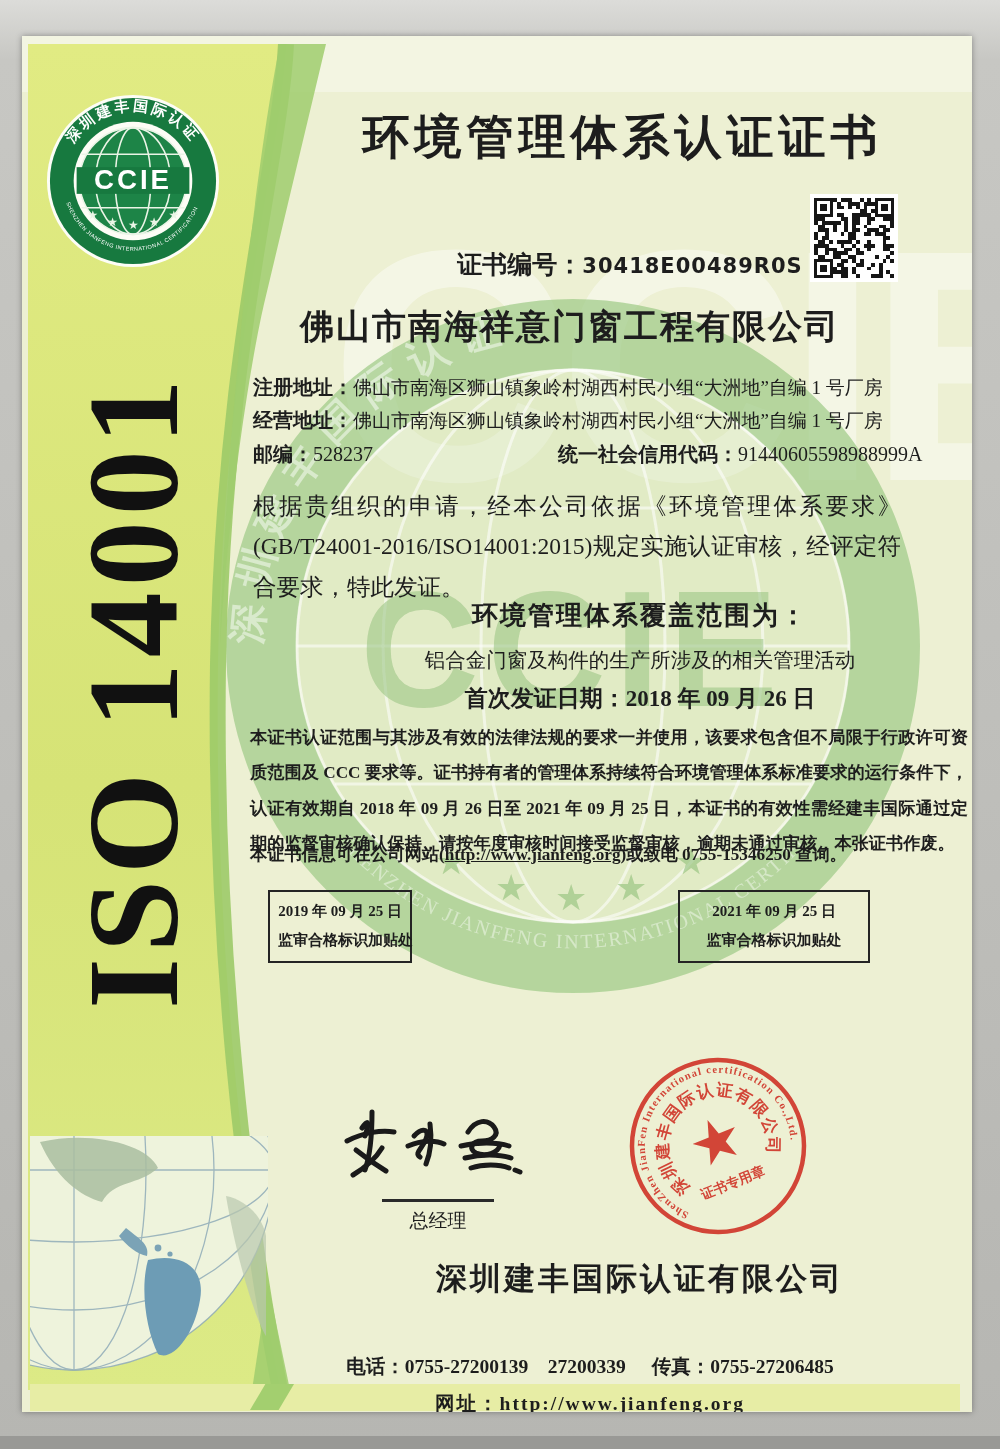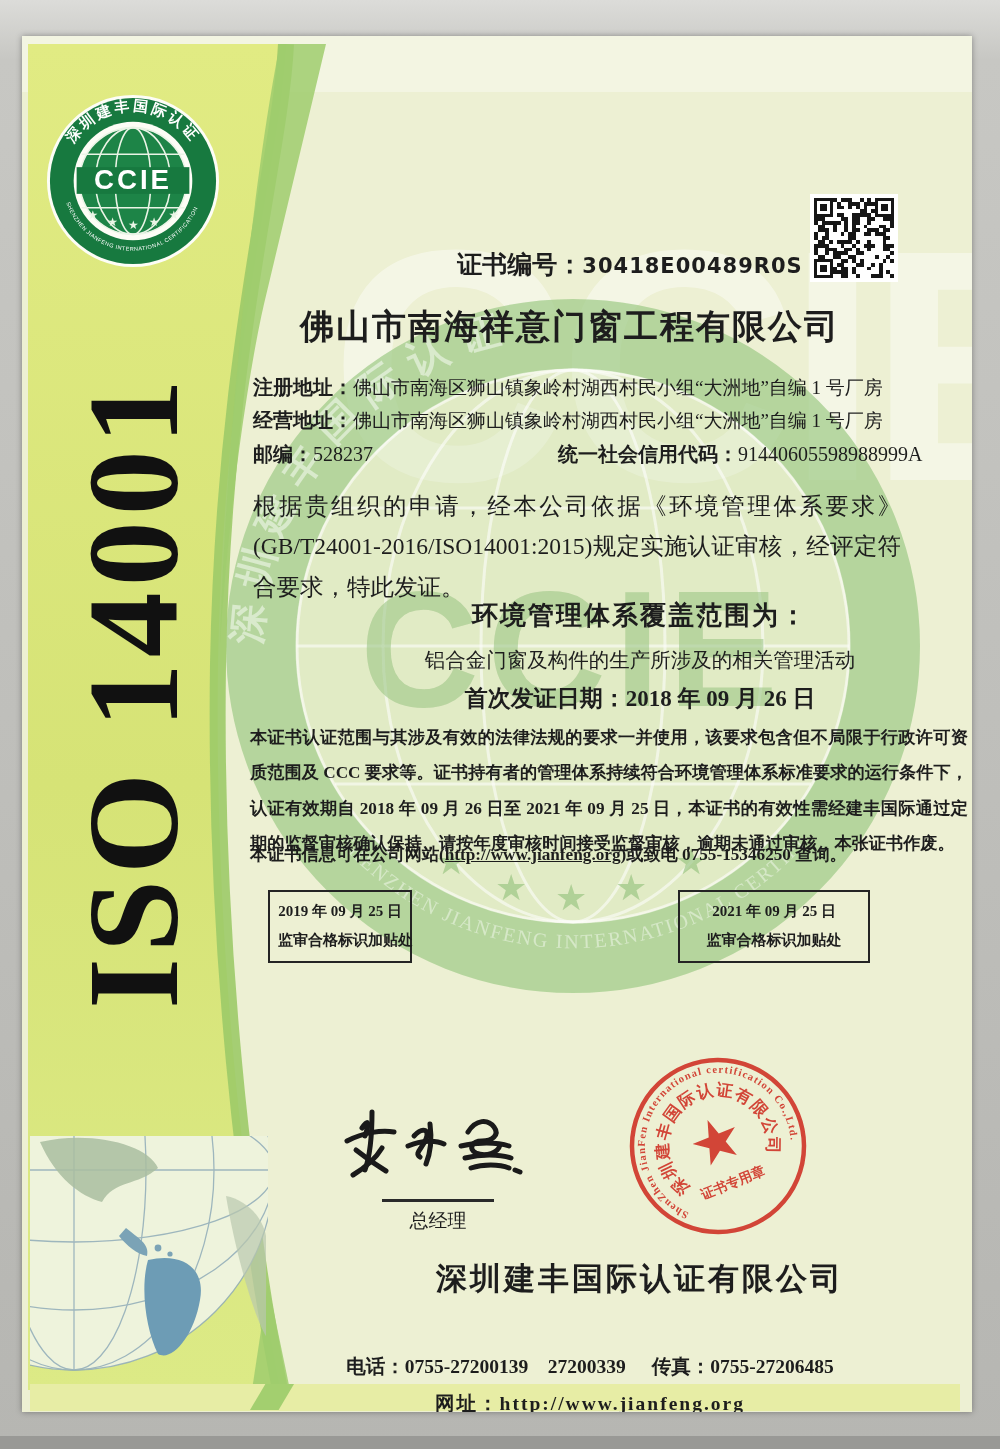--- a/index.html
+++ b/index.html
@@ -195,20 +195,21 @@
       </text>
       <g fill="#eaf5e6" font-size="12">
         <text x="-46" y="38">★</text>
           <text x="-26" y="46">★</text>
           <text x="-5" y="49">★</text>
         <text x="16" y="46">★</text>
           <text x="36" y="38">★</text>
       </g>
     </svg>
 
+    <div class="content-text title">环境管理体系认证证书</div>
 
     <div class="content-text qr">
       <div class="qr-grid">
         <div class="fp tl"></div>
         <div class="fp tr"></div>
         <div class="fp bl"></div>
       <i></i>
           <i></i>
           <i class="b"></i>
           <i class="b"></i>

